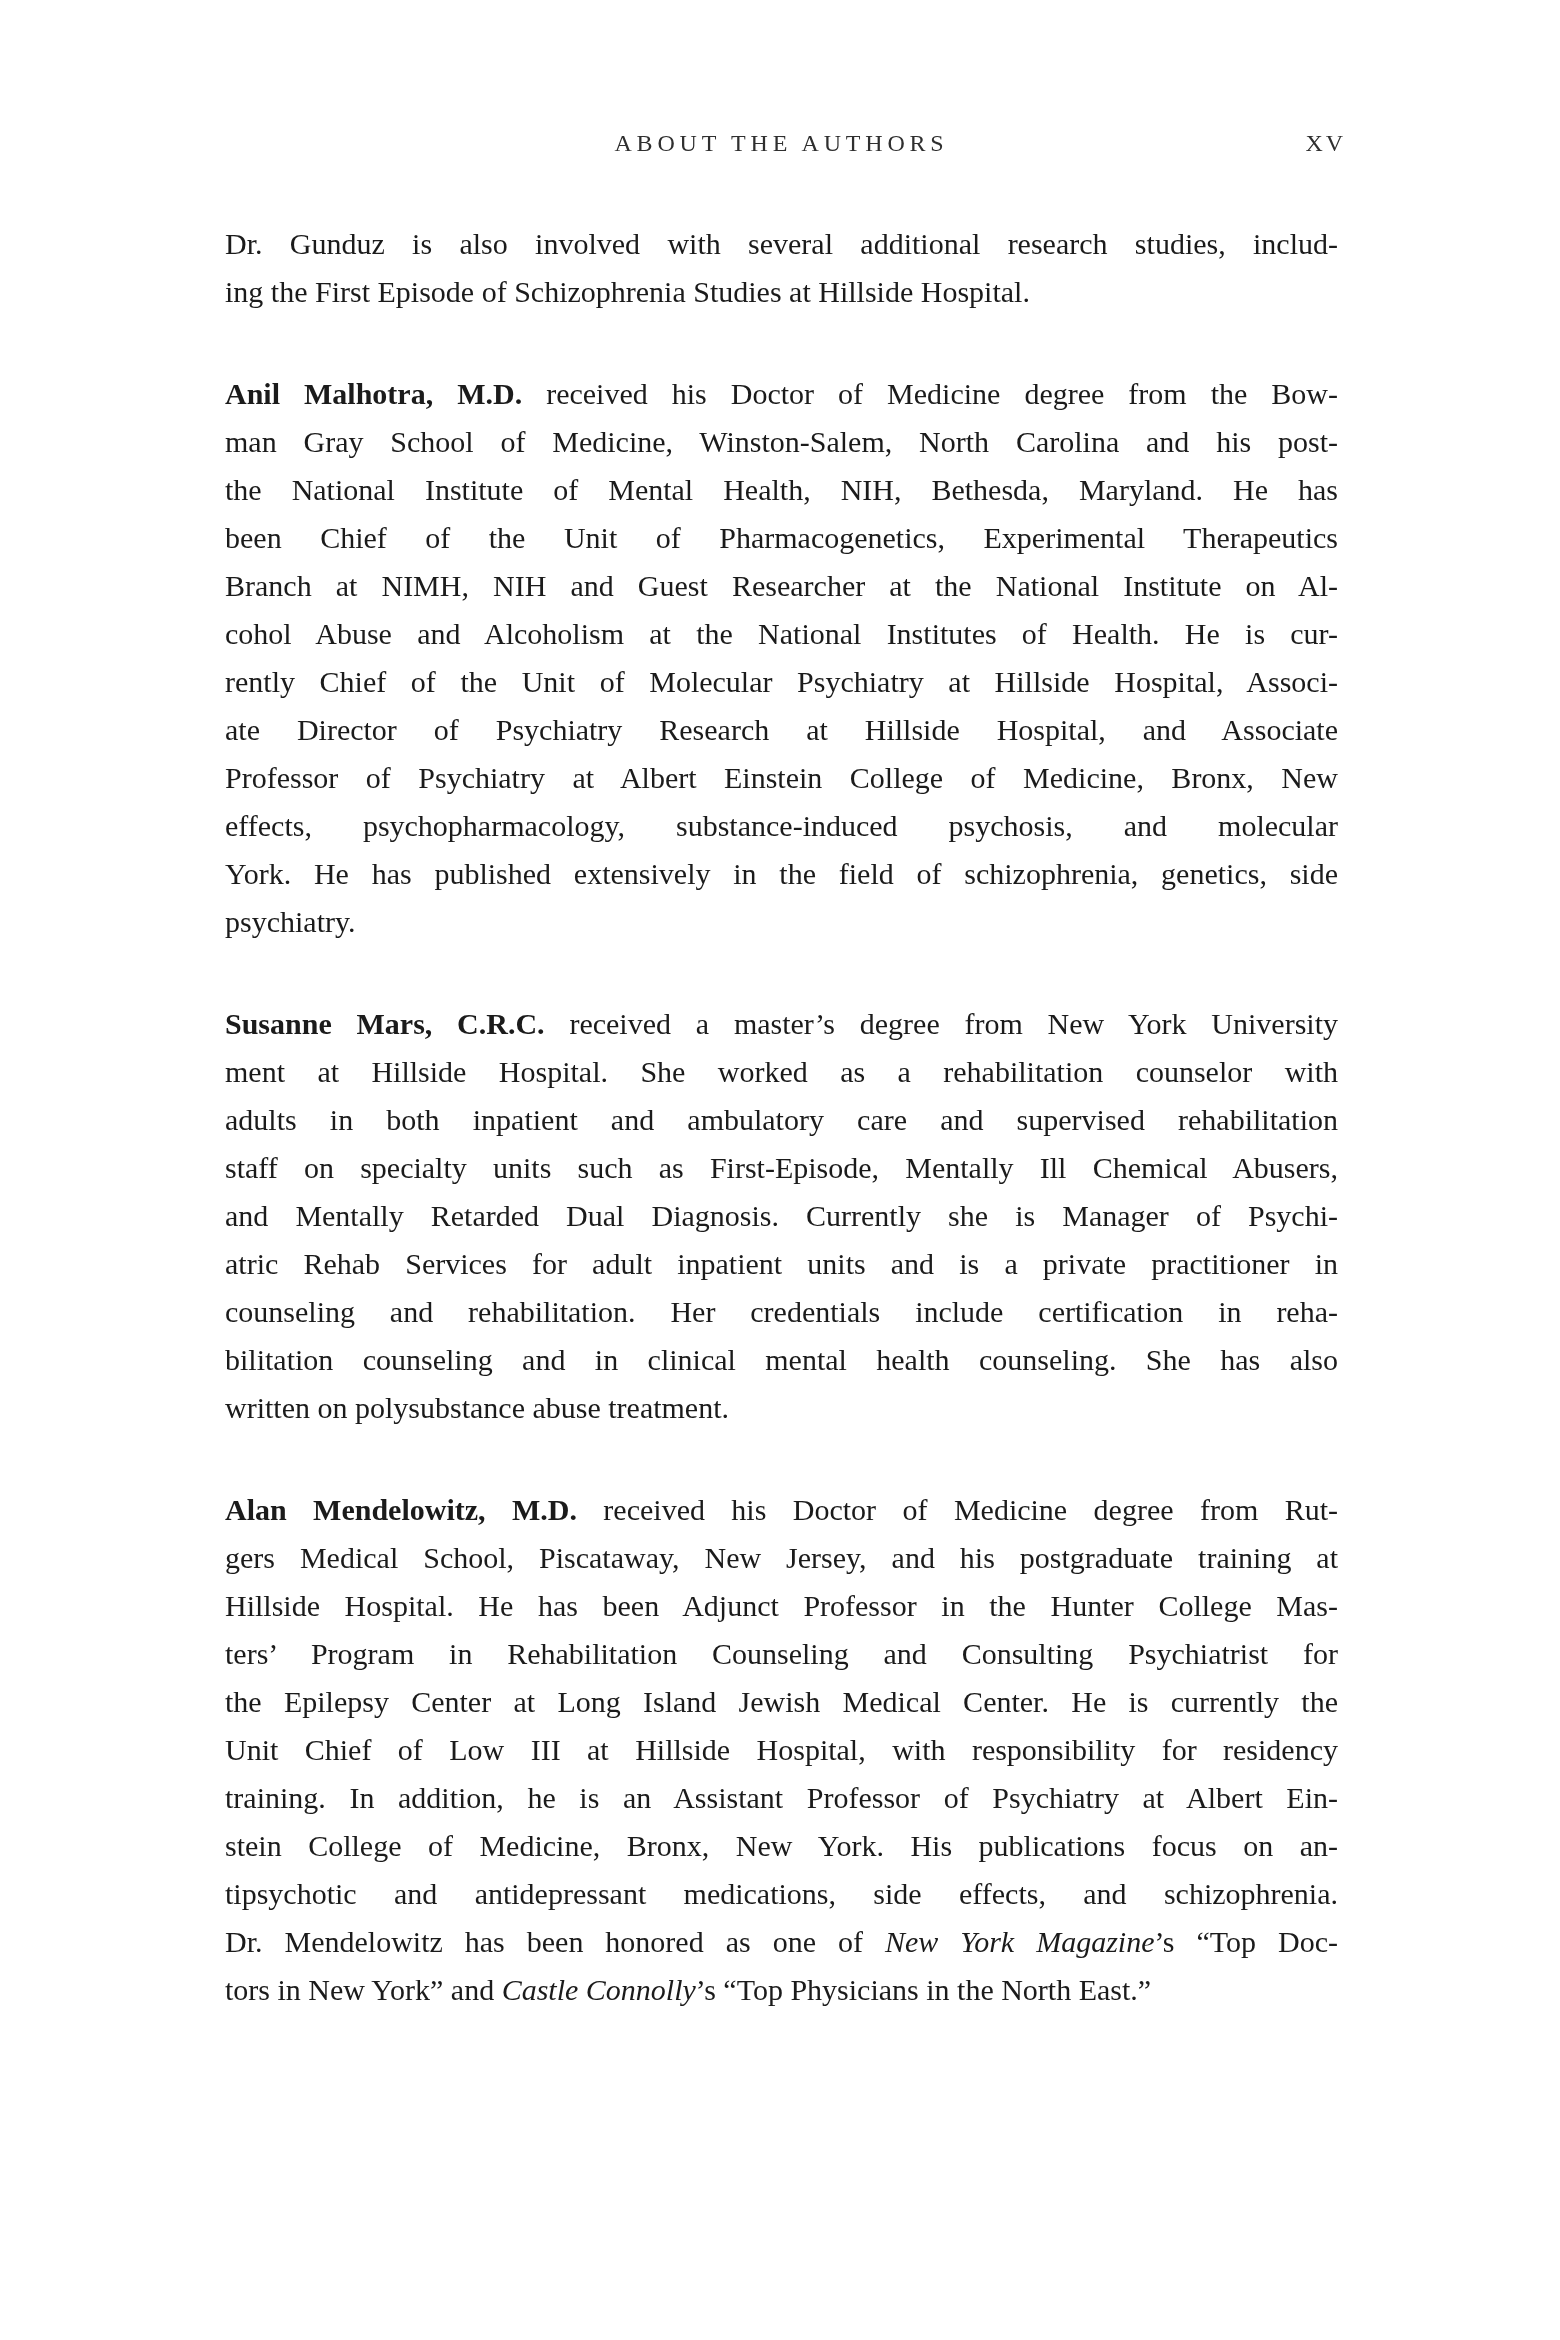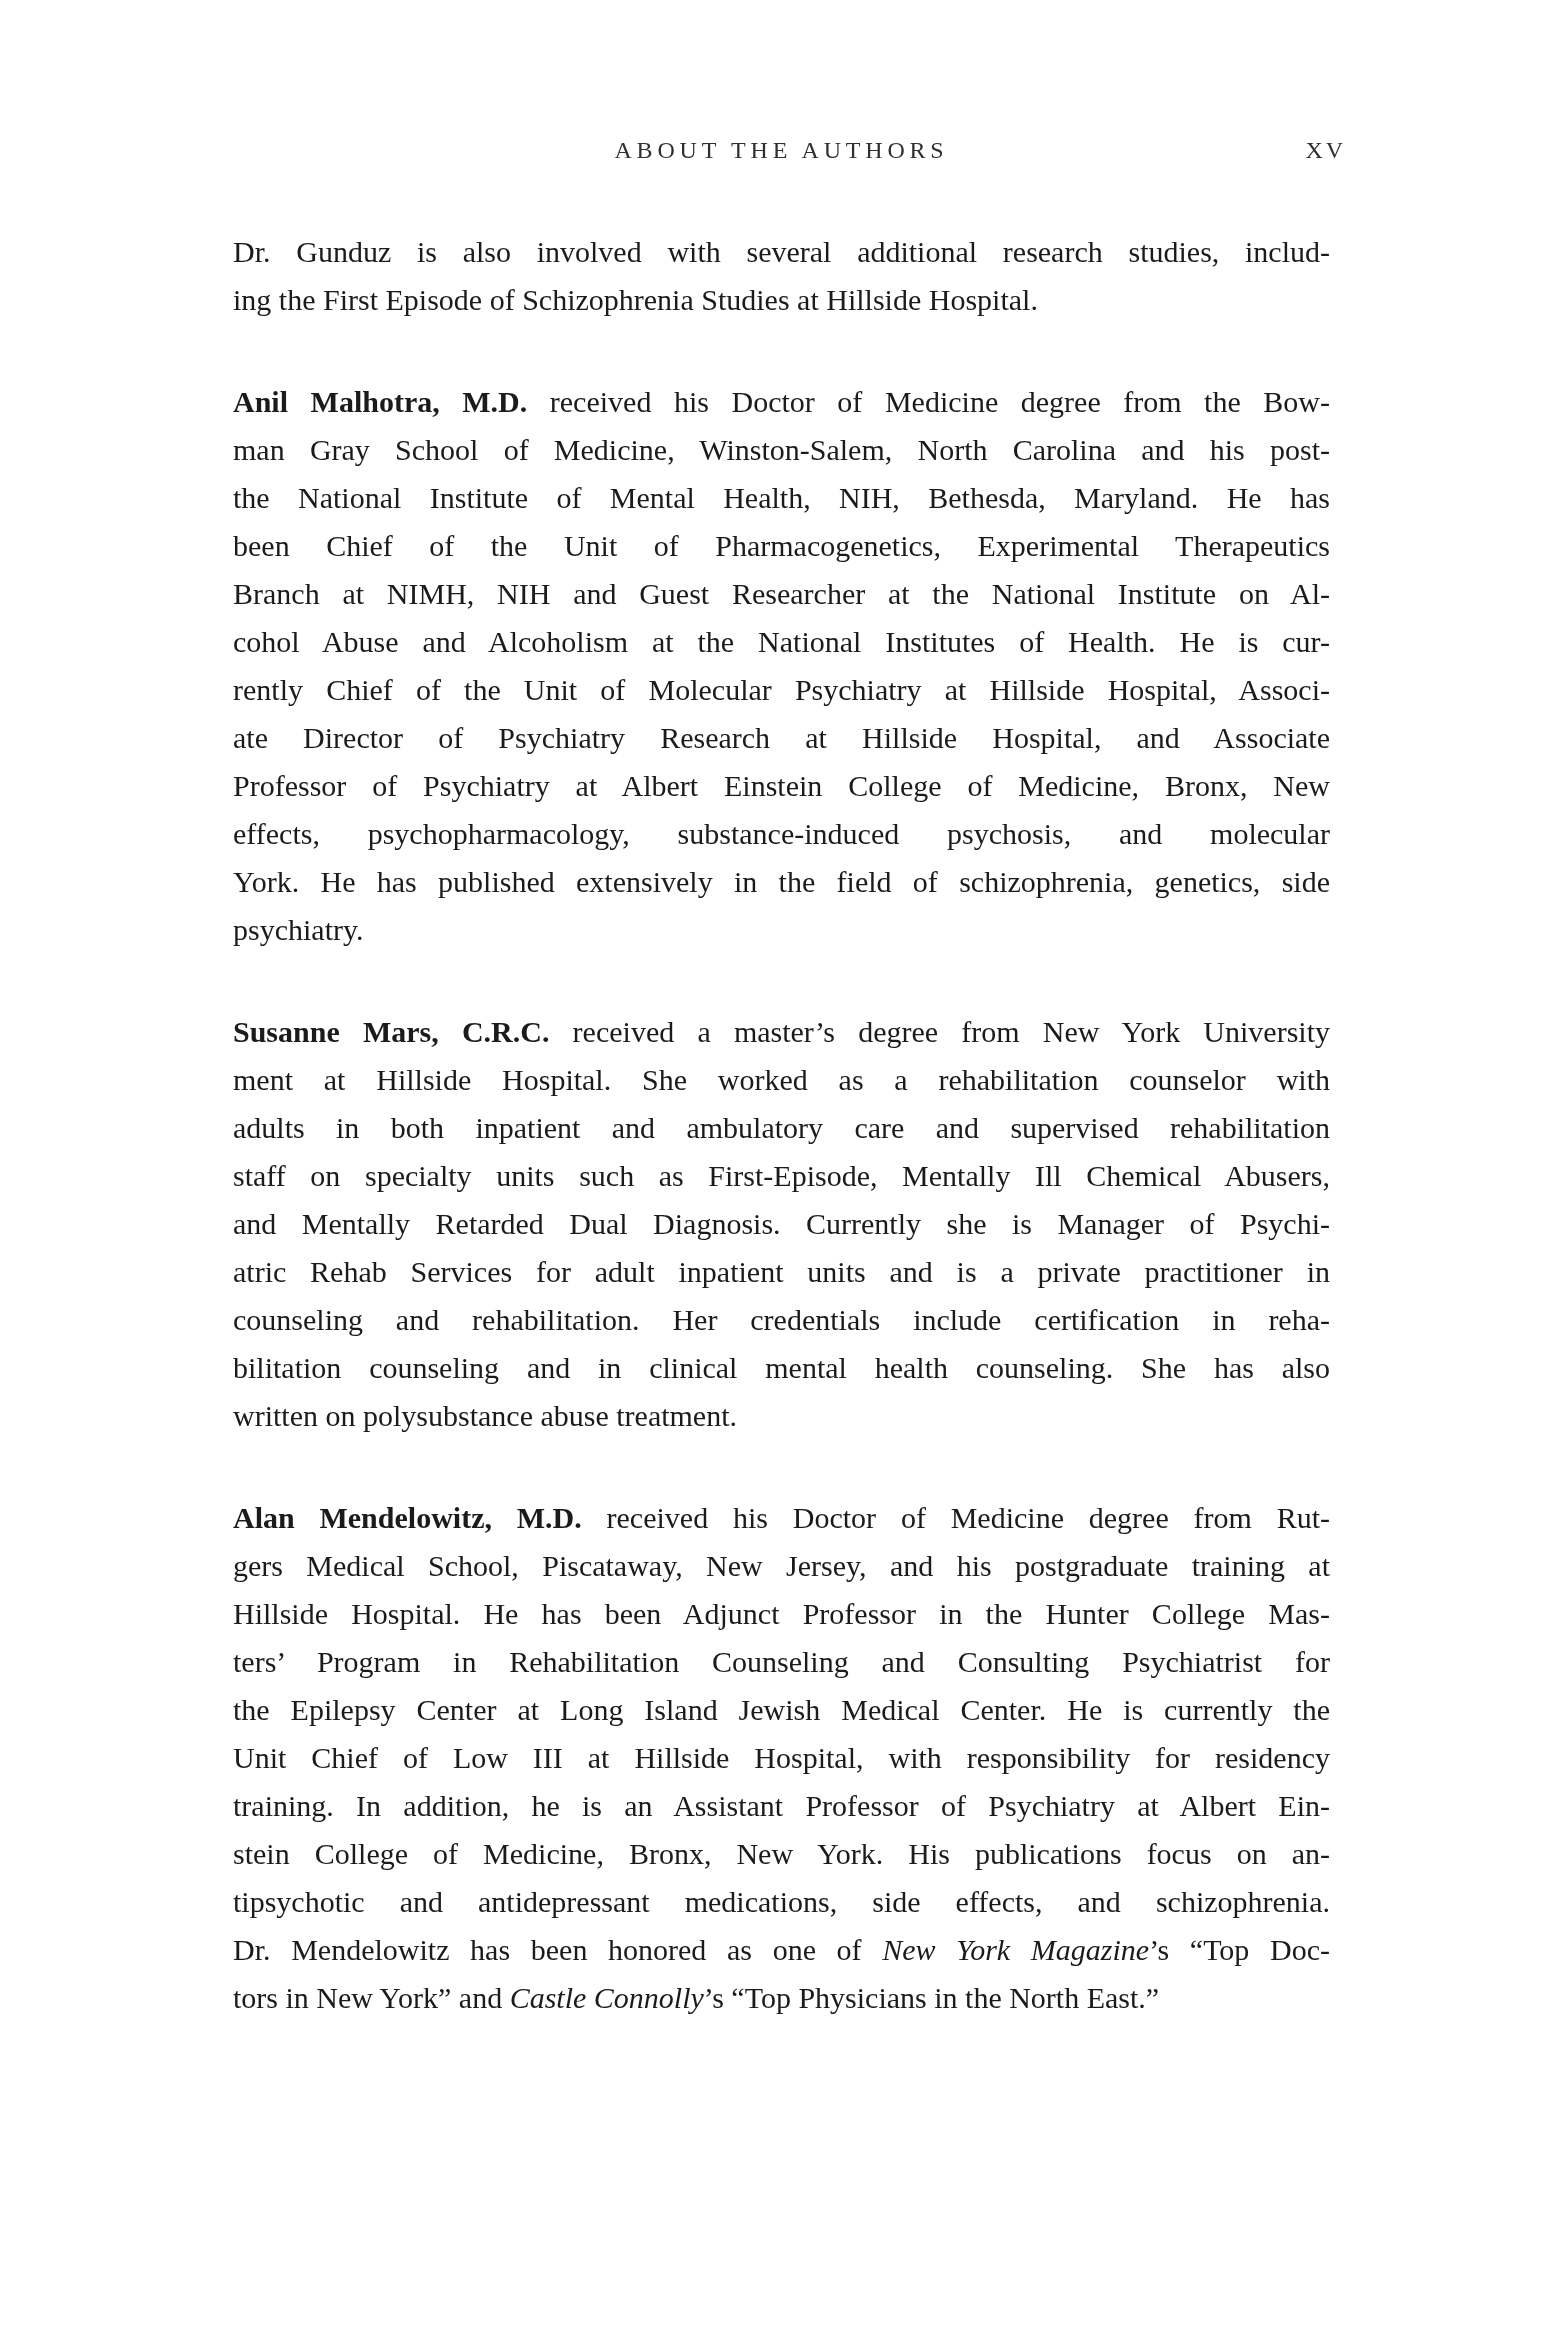--- a/index.html
+++ b/index.html
@@ -10,21 +10,21 @@
     position: relative;
     width: 1561px;
     height: 2341px;
     background: #ffffff;
     font-family: "Liberation Serif", serif;
     overflow: hidden;
   }
   .running-header {
     position: absolute;
     left: 217px;
-    top: 138px;
+    top: 131px;
     width: 1129px;
     height: 29px;
   }
   .running-header .title {
     position: absolute;
     left: 0;
     right: 0;
     top: 0;
     text-align: center;
     font-size: 24px;
@@ -42,21 +42,21 @@
     color: #2f2f2f;
   }
   .content {
     position: absolute;
     left: 217px;
     top: 212px;
     width: 1129px;
     color: #1b1b1b;
     font-size: 30px;
   }
-  .para { margin: 16px; }
+  .para { margin: 8px; }
   .para + .para { margin-top: 54px; }
   .line {
     line-height: 48px;
     height: 48px;
     text-align: justify;
     text-align-last: justify;
     white-space: nowrap;
     overflow: hidden;
   }
   .line.last {

